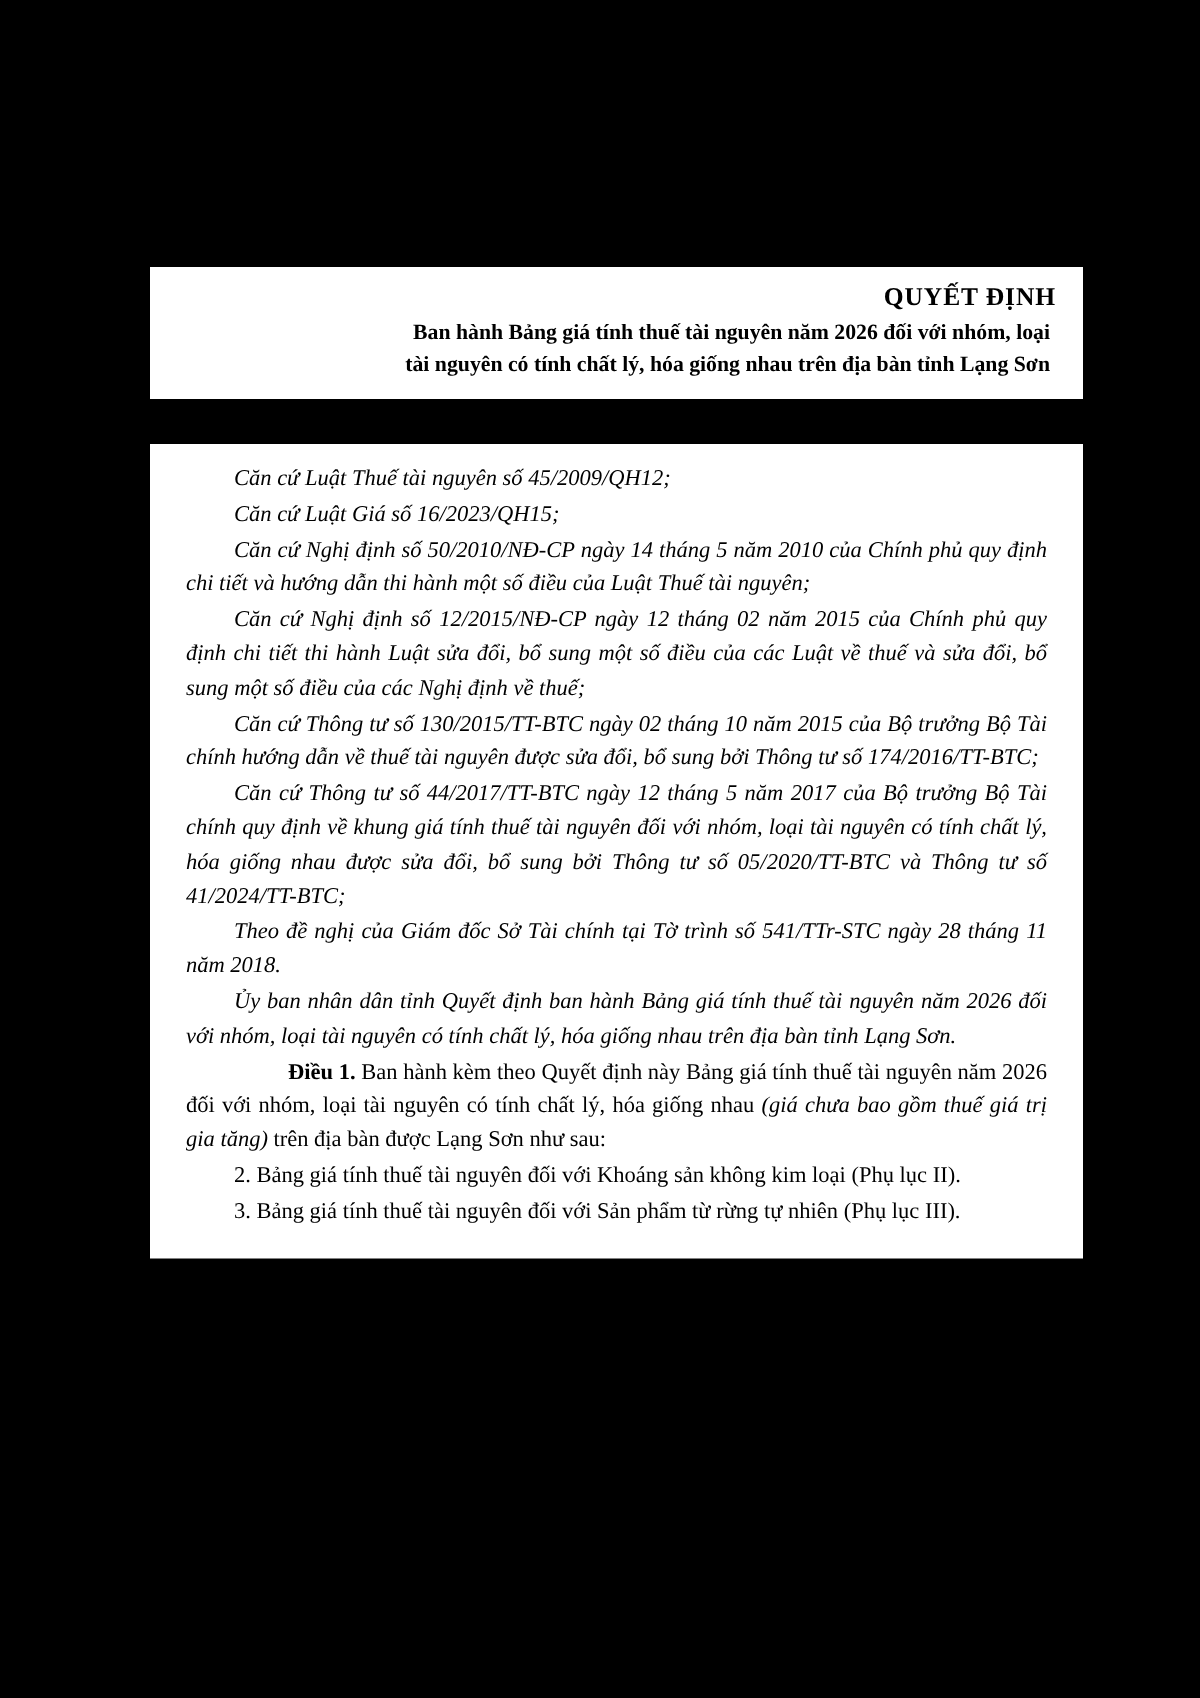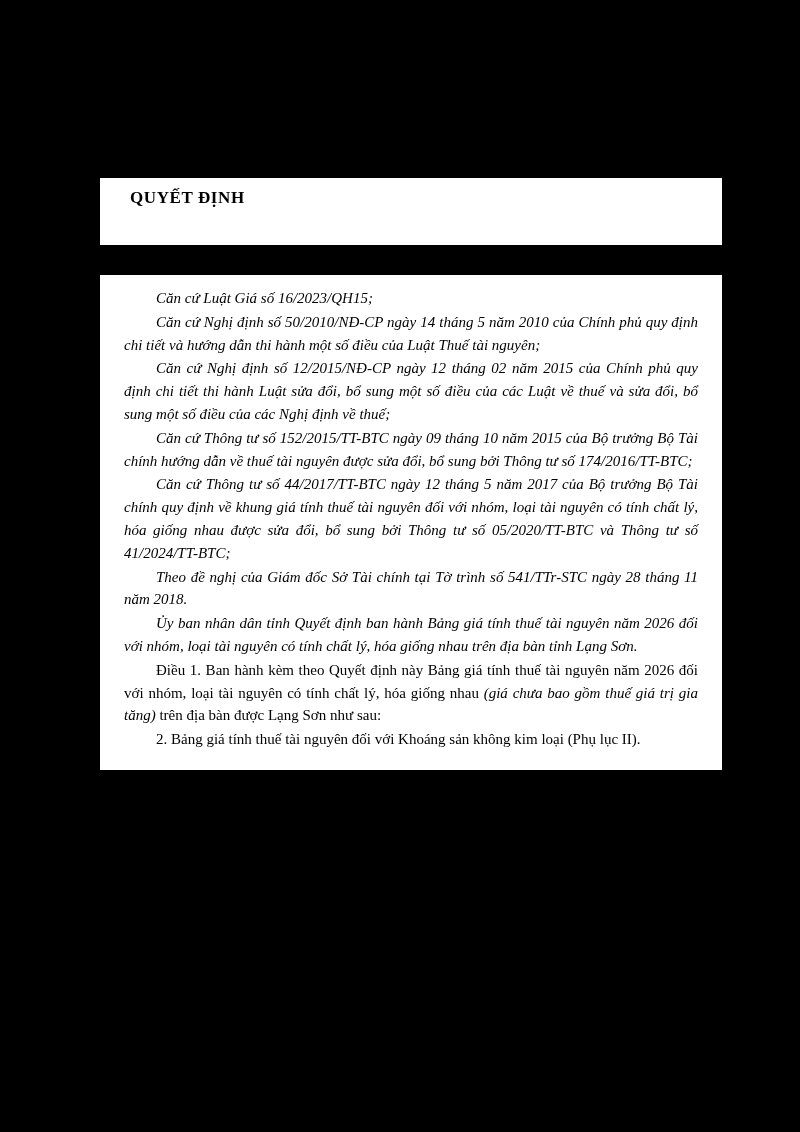--- a/index.html
+++ b/index.html
@@ -19,22 +19,21 @@
     left: 100px;
     top: 178px;
     width: 622px;
     background: #ffffff;
     color: #000000;
   }
 
   
   .title-block {
     padding: 9px 18px 12px 18px;
-    text-align: left;
-    margin-left: 12px;
+    text-align: right;
   }
   .doc-title {
     font-size: 17px;
     font-weight: bold;
     letter-spacing: 0.6px;
     line-height: 1.35;
     margin-bottom: 2px;
   }
   .doc-subtitle {
     font-size: 14.5px;
@@ -57,45 +56,49 @@
   }
   p {
     margin: 0 0 1px 0;
     text-align: justify;
     text-indent: 32px;
   }
   .italic {
     font-style: italic;
   }
   .bold {
-    font-weight: normal;
+    font-weight: bold;
+    margin-left: 36px;
   }
 </style>
 </head>
 <body>
 
 <div class="page">
 
   <div class="title-block">
     <div class="doc-title">QUYẾT ĐỊNH</div>
     <div class="doc-subtitle">
-      <br>
+      <span>Ban hành Bảng giá tính thuế tài nguyên năm 2026 đối với nhóm, loại</span><br>
+      <span>tài nguyên có tính chất lý, hóa giống nhau trên địa bàn tỉnh Lạng Sơn</span>
     </div>
   </div>
 
   <div class="gap"></div>
 
   <div class="body-block">
 
+    <p class="italic">Căn cứ Luật Thuế tài nguyên số 45/2009/QH12;</p>
     <p class="italic">Căn cứ Luật Giá số 16/2023/QH15;</p>
     <p class="italic">Căn cứ Nghị định số 50/2010/NĐ-CP ngày 14 tháng 5 năm 2010 của Chính phủ quy định chi tiết và hướng dẫn thi hành một số điều của Luật Thuế tài nguyên;</p>
     <p class="italic">Căn cứ Nghị định số 12/2015/NĐ-CP ngày 12 tháng 02 năm 2015 của Chính phủ quy định chi tiết thi hành Luật sửa đổi, bổ sung một số điều của các Luật về thuế và sửa đổi, bổ sung một số điều của các Nghị định về thuế;</p>
-    <p class="italic">Căn cứ Thông tư số 152/2015/TT-BTC ngày 09 tháng 10 năm 2015 của Bộ trưởng Bộ Tài chính hướng dẫn về thuế tài nguyên được sửa đổi, bổ sung bởi Thông tư số 174/2016/TT-BTC;</p>
+    <p class="italic">Căn cứ Thông tư số 130/2015/TT-BTC ngày 02 tháng 10 năm 2015 của Bộ trưởng Bộ Tài chính hướng dẫn về thuế tài nguyên được sửa đổi, bổ sung bởi Thông tư số 174/2016/TT-BTC;</p>
     <p class="italic">Căn cứ Thông tư số 44/2017/TT-BTC ngày 12 tháng 5 năm 2017 của Bộ trưởng Bộ Tài chính quy định về khung giá tính thuế tài nguyên đối với nhóm, loại tài nguyên có tính chất lý, hóa giống nhau được sửa đổi, bổ sung bởi Thông tư số 05/2020/TT-BTC và Thông tư số 41/2024/TT-BTC;</p>
     <p class="italic">Theo đề nghị của Giám đốc Sở Tài chính tại Tờ trình số 541/TTr-STC ngày 28 tháng 11 năm 2018.</p>
     <p class="italic">Ủy ban nhân dân tỉnh Quyết định ban hành Bảng giá tính thuế tài nguyên năm 2026 đối với nhóm, loại tài nguyên có tính chất lý, hóa giống nhau trên địa bàn tỉnh Lạng Sơn.</p>
 
     <p><span class="bold">Điều 1.</span><span> Ban hành kèm theo Quyết định này Bảng giá tính thuế tài nguyên năm 2026 đối với nhóm, loại tài nguyên có tính chất lý, hóa giống nhau </span><span class="italic">(giá chưa bao gồm thuế giá trị gia tăng)</span><span> trên địa bàn được Lạng Sơn như sau:</span></p>
 
     <p>2. Bảng giá tính thuế tài nguyên đối với Khoáng sản không kim loại (Phụ lục II).</p>
+    <p>3. Bảng giá tính thuế tài nguyên đối với Sản phẩm từ rừng tự nhiên (Phụ lục III).</p>
 
   </div>
 </div>
 
 </body></html>

